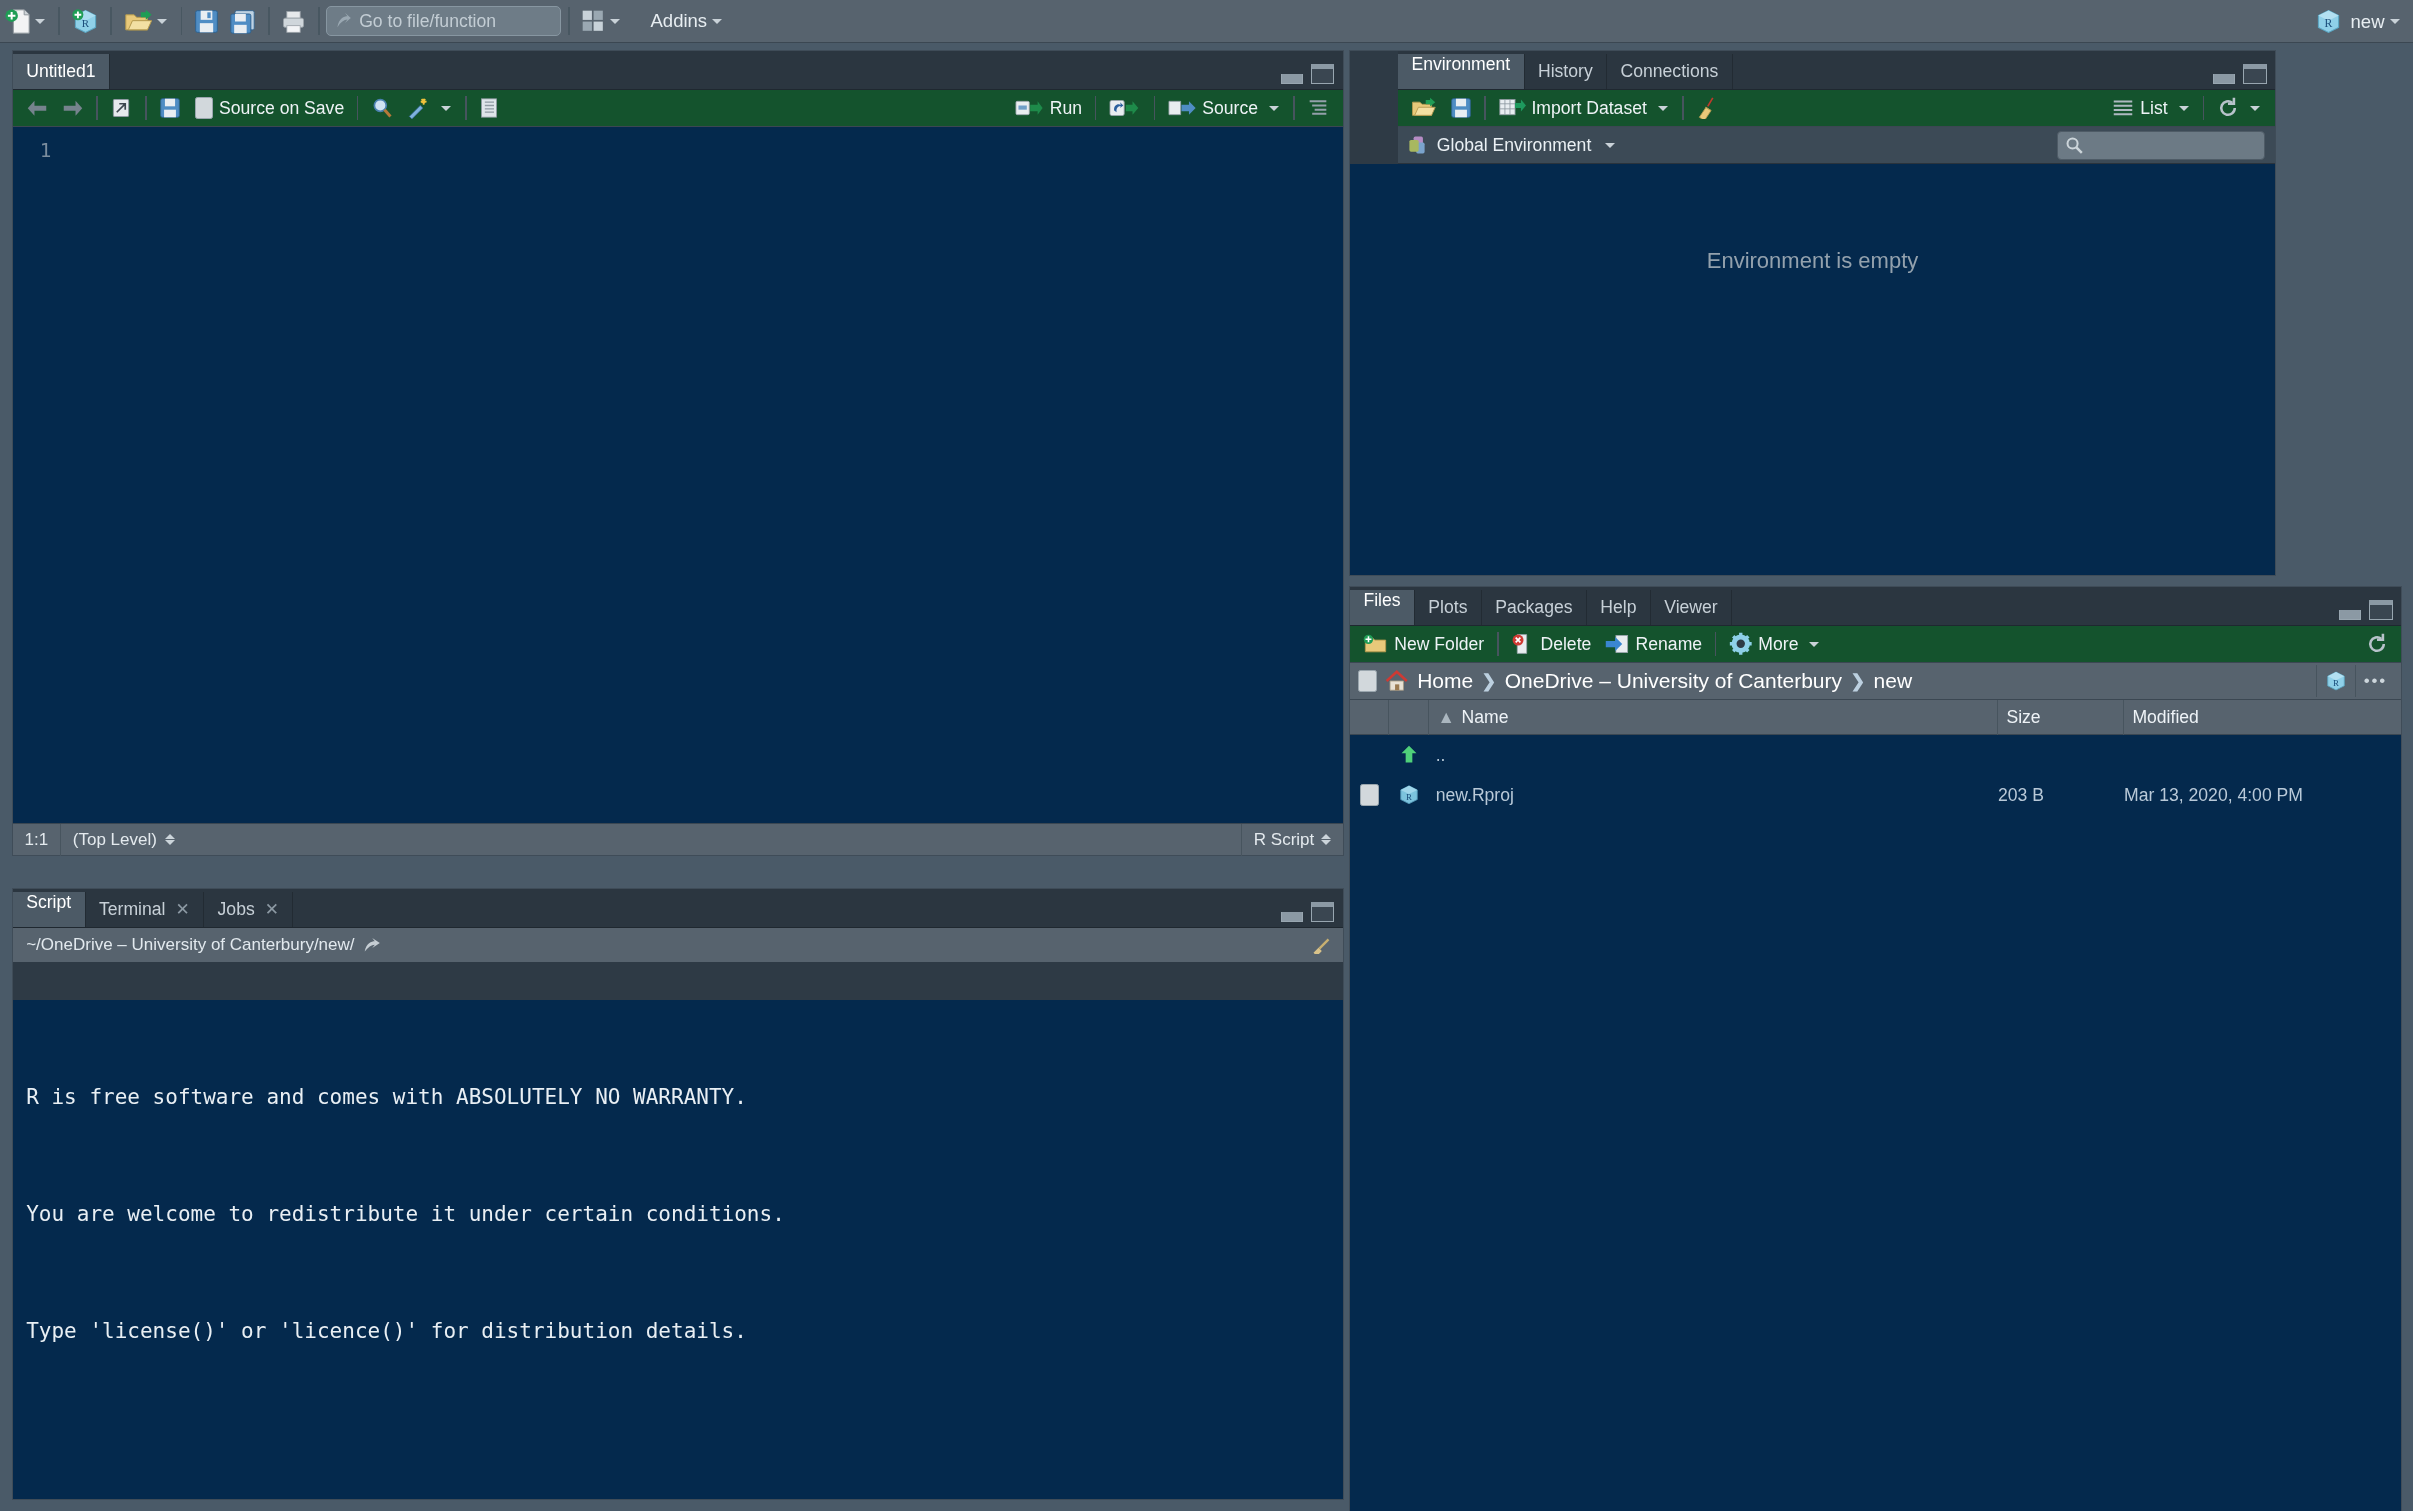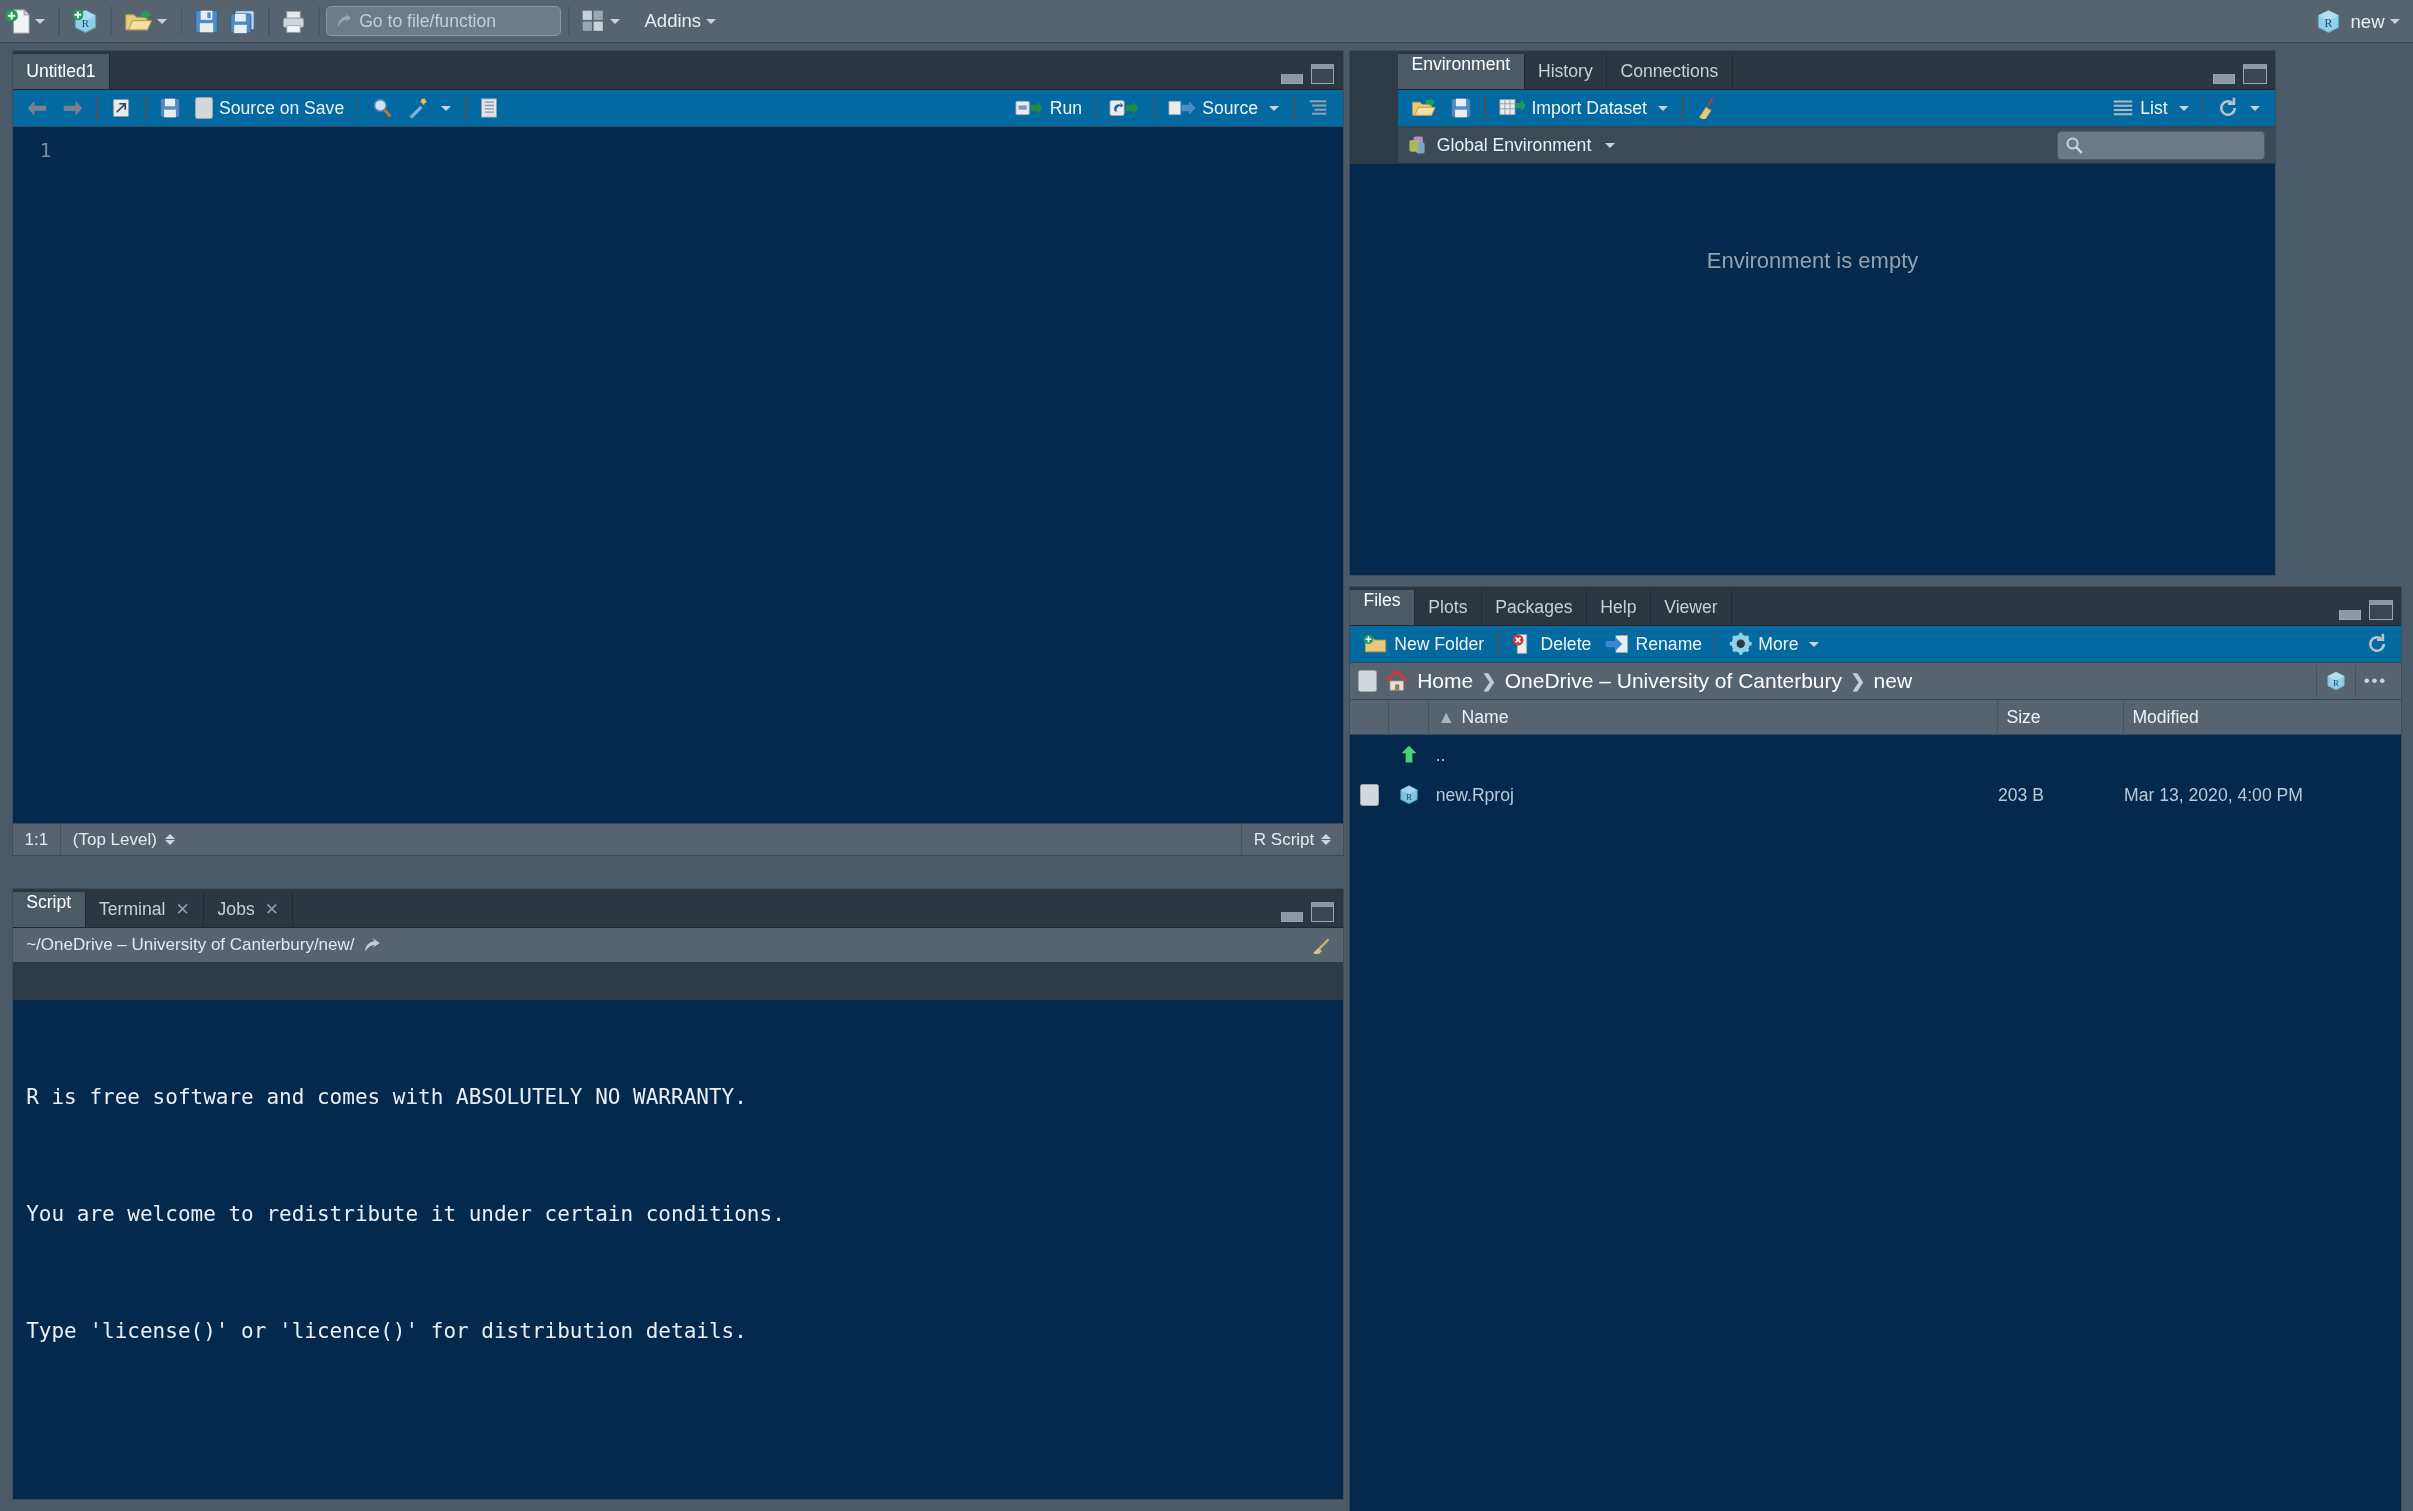--- a/index.html
+++ b/index.html
@@ -27,21 +27,21 @@
     width: 0; height: 0; border-left: 5px solid transparent;
     border-right: 5px solid transparent; border-top: 5.9px solid #c9d2d8;
     margin-left: 5px; margin-right: 1.7px;
   }
   .gofile {
     width: 235px; height: 30px; background: #6e7c87;
     border: 1.7px solid #8796a1; border-radius: 5px;
     display: flex; align-items: center; padding: 0 6.7px;
     color: #c3cdd4; font-size: 17.6px; cursor: text;
   }
-  .addins-label { color: #e8eef2; font-size: 18.5px; margin-left: 13px; }
+  .addins-label { color: #e8eef2; font-size: 18.5px; margin-left: 19px; }
 
   .proj-area {
     position: absolute; right: 11.8px; top: 0; height: 43px;
     display: flex; align-items: center; cursor: pointer;
   }
   .proj-name { color: #e8eef2; font-size: 18.5px; margin-left: 8.4px; }
 
   
   .pane {
     position: absolute;
@@ -74,21 +74,21 @@
     width: 22px; height: 10px; border: 1.7px solid #98a6b0;
     border-top: none; background: #8b99a4;
   }
   .btn-max {
     width: 23.5px; height: 20px; border: 1.7px solid #98a6b0;
     background: #3a4651; border-top: 5.9px solid #8b99a4;
   }
 
   
   .pane-toolbar {
-    height: 37px; background: #0369a1; display: flex; align-items: center;
+    height: 37px; background: #14532d; display: flex; align-items: center;
     padding: 0 6.7px; border-bottom: 0.8px solid #3b4752; position: relative;
   }
   .pt-item {
     display: flex; align-items: center; gap: 5.9px; height: 32px;
     padding: 0 6.7px; color: #eef3f6; font-size: 17.6px; cursor: pointer;
     white-space: nowrap;
   }
   .pt-sep { width: 1.7px; height: 23.5px; background: #47545e; margin: 0 5.9px; }
 
   

